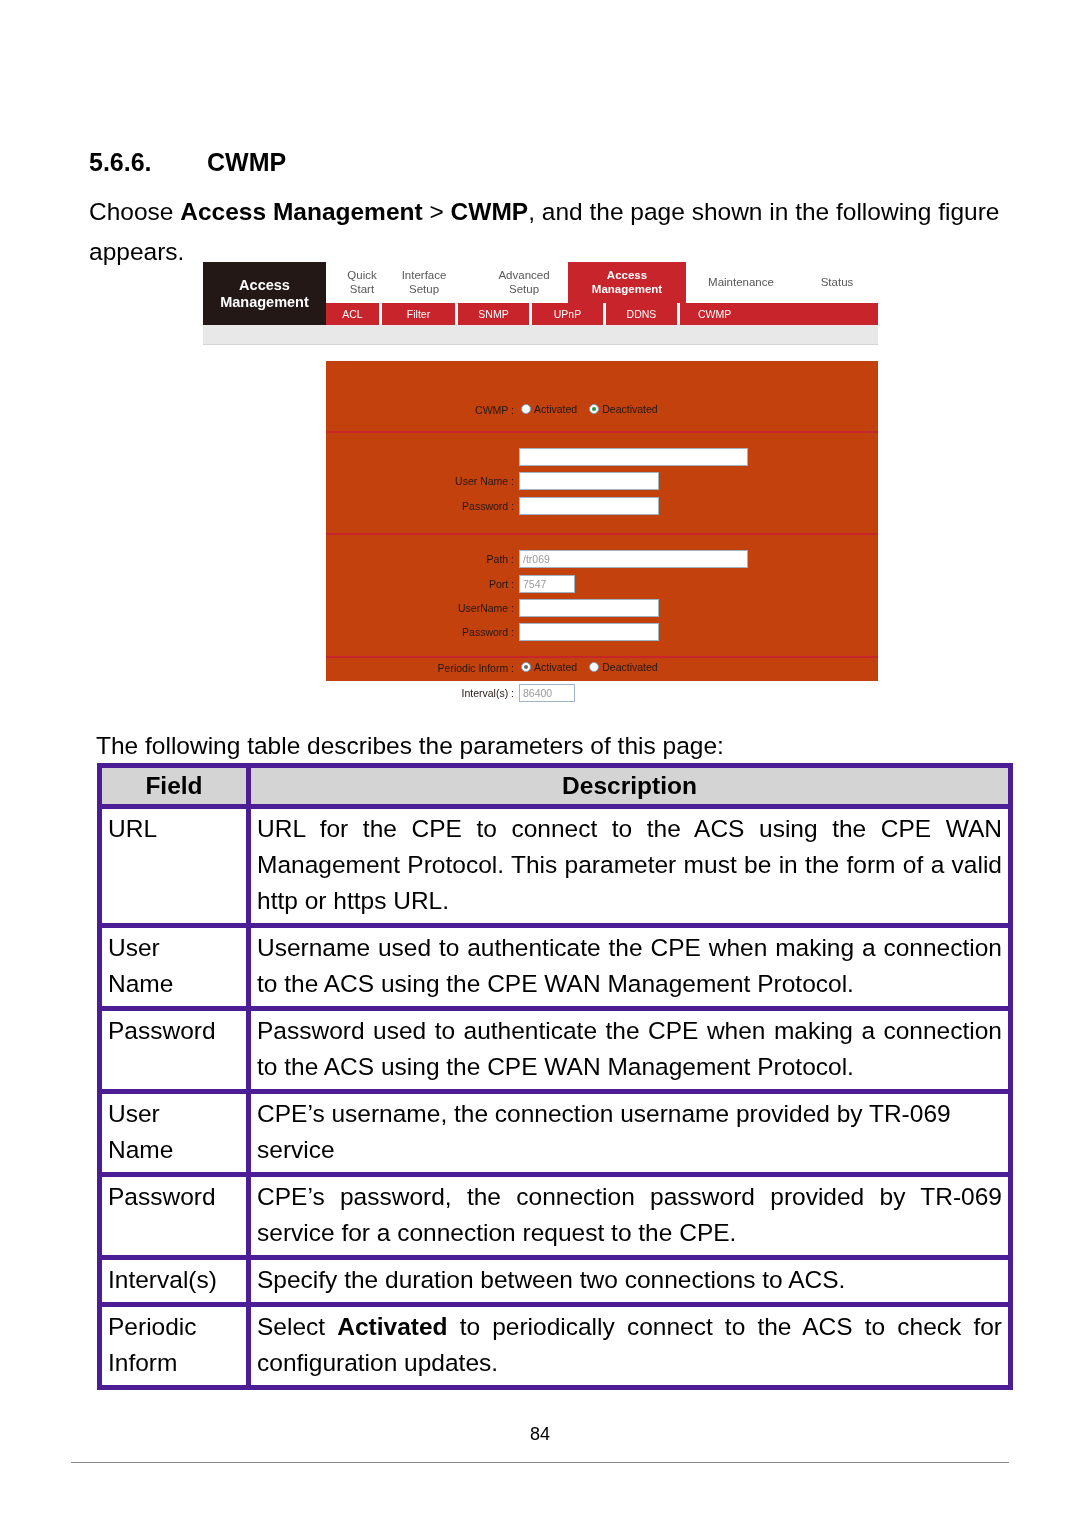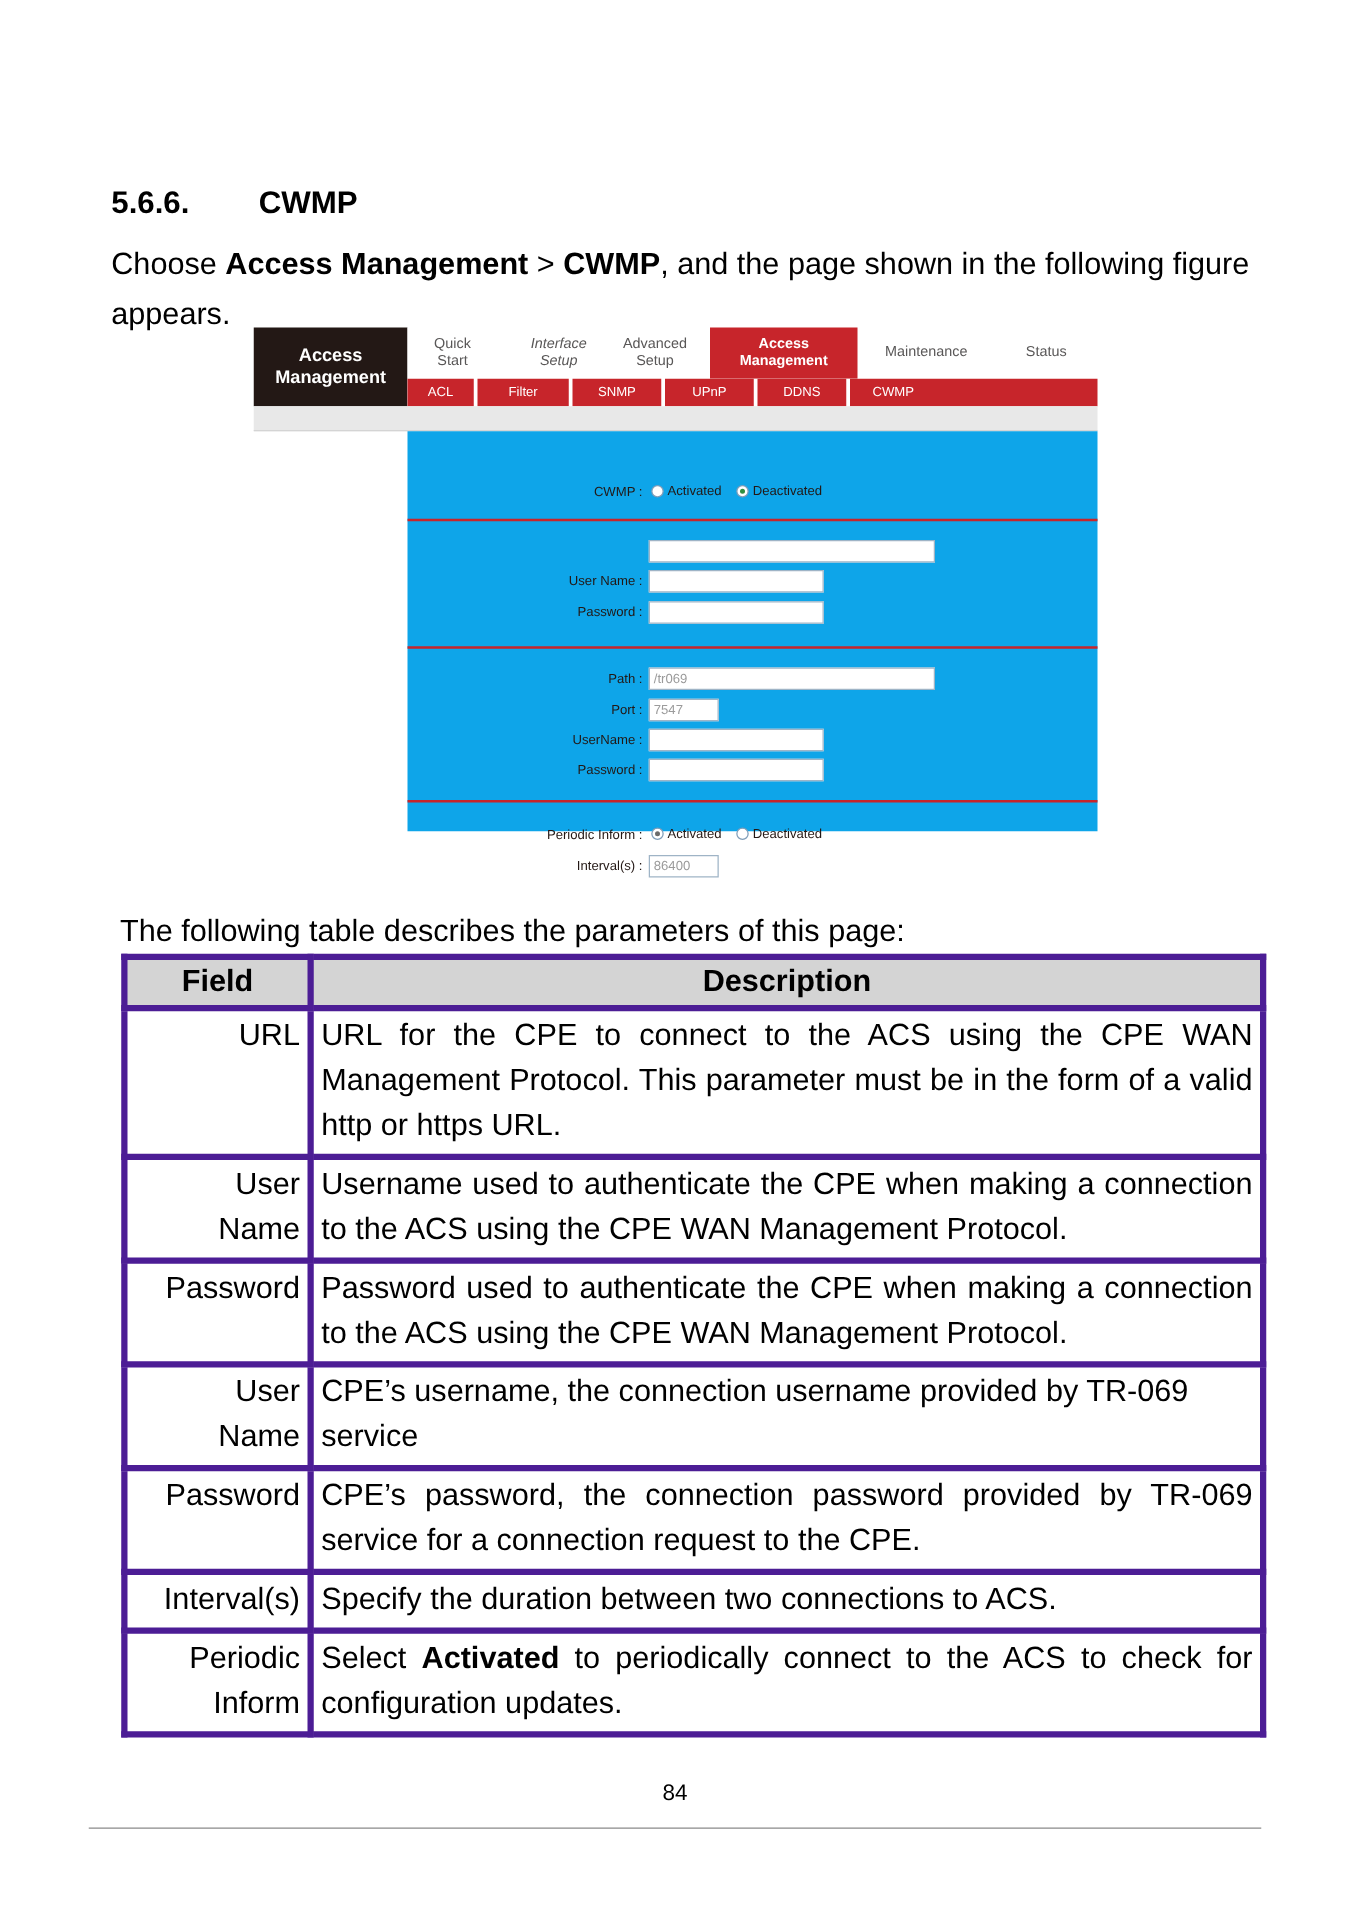--- a/index.html
+++ b/index.html
@@ -182,24 +182,24 @@
   }
   .sbrule {
     position: absolute;
     left: 0;
     width: 123px;
     height: 2px;
     background: #c7252b;
   }
   .content {
     position: absolute;
-    left: 123px; top: 0;
+    left: 123px; top: 16px;
     width: 552px;
     height: 320px;
-    background: #0ea5e9;
+    background: #c2410c;
   }
   .hr-red {
     position: absolute;
     left: 0;
     width: 552px;
     height: 2px;
     background: #c7252b;
   }
 
   .flabel {
@@ -315,21 +315,21 @@
   table.params thead th {
     background: #d4d4d4;
     text-align: center;
     font-weight: bold;
     line-height: 34px;
     padding-top: 1px;
     padding-bottom: 1px;
   }
   table.params td.field {
     width: 132px;
-    text-align: right;
+    text-align: left;
     white-space: pre-line;
   }
   table.params td.desc {
     text-align: justify;
     text-align-last: left;
   }
   table.params td.desc b { font-weight: bold; }
   table.params td.desc.nojust { text-align: left; }
 
   
@@ -369,21 +369,21 @@
       <div class="brandbox">
         <span>Access</span>
         <span>Management</span>
       </div>
 
       <div class="maintabs">
         <div class="mtab" style="left:0px;width:72px;">
           <span>Quick</span>
           <span>Start</span>
         </div>
-        <div class="mtab" style="left:80px;width:82px;font-style:italic;">
+        <div class="mtab" style="left:57px;width:82px;">
           <span>Interface</span>
           <span>Setup</span>
         </div>
         <div class="mtab" style="left:154px;width:88px;">
           <span>Advanced</span>
           <span>Setup</span>
         </div>
         <div class="mtab active" style="left:242px;width:118px;">
           <span>Access</span>
           <span>Management</span>

